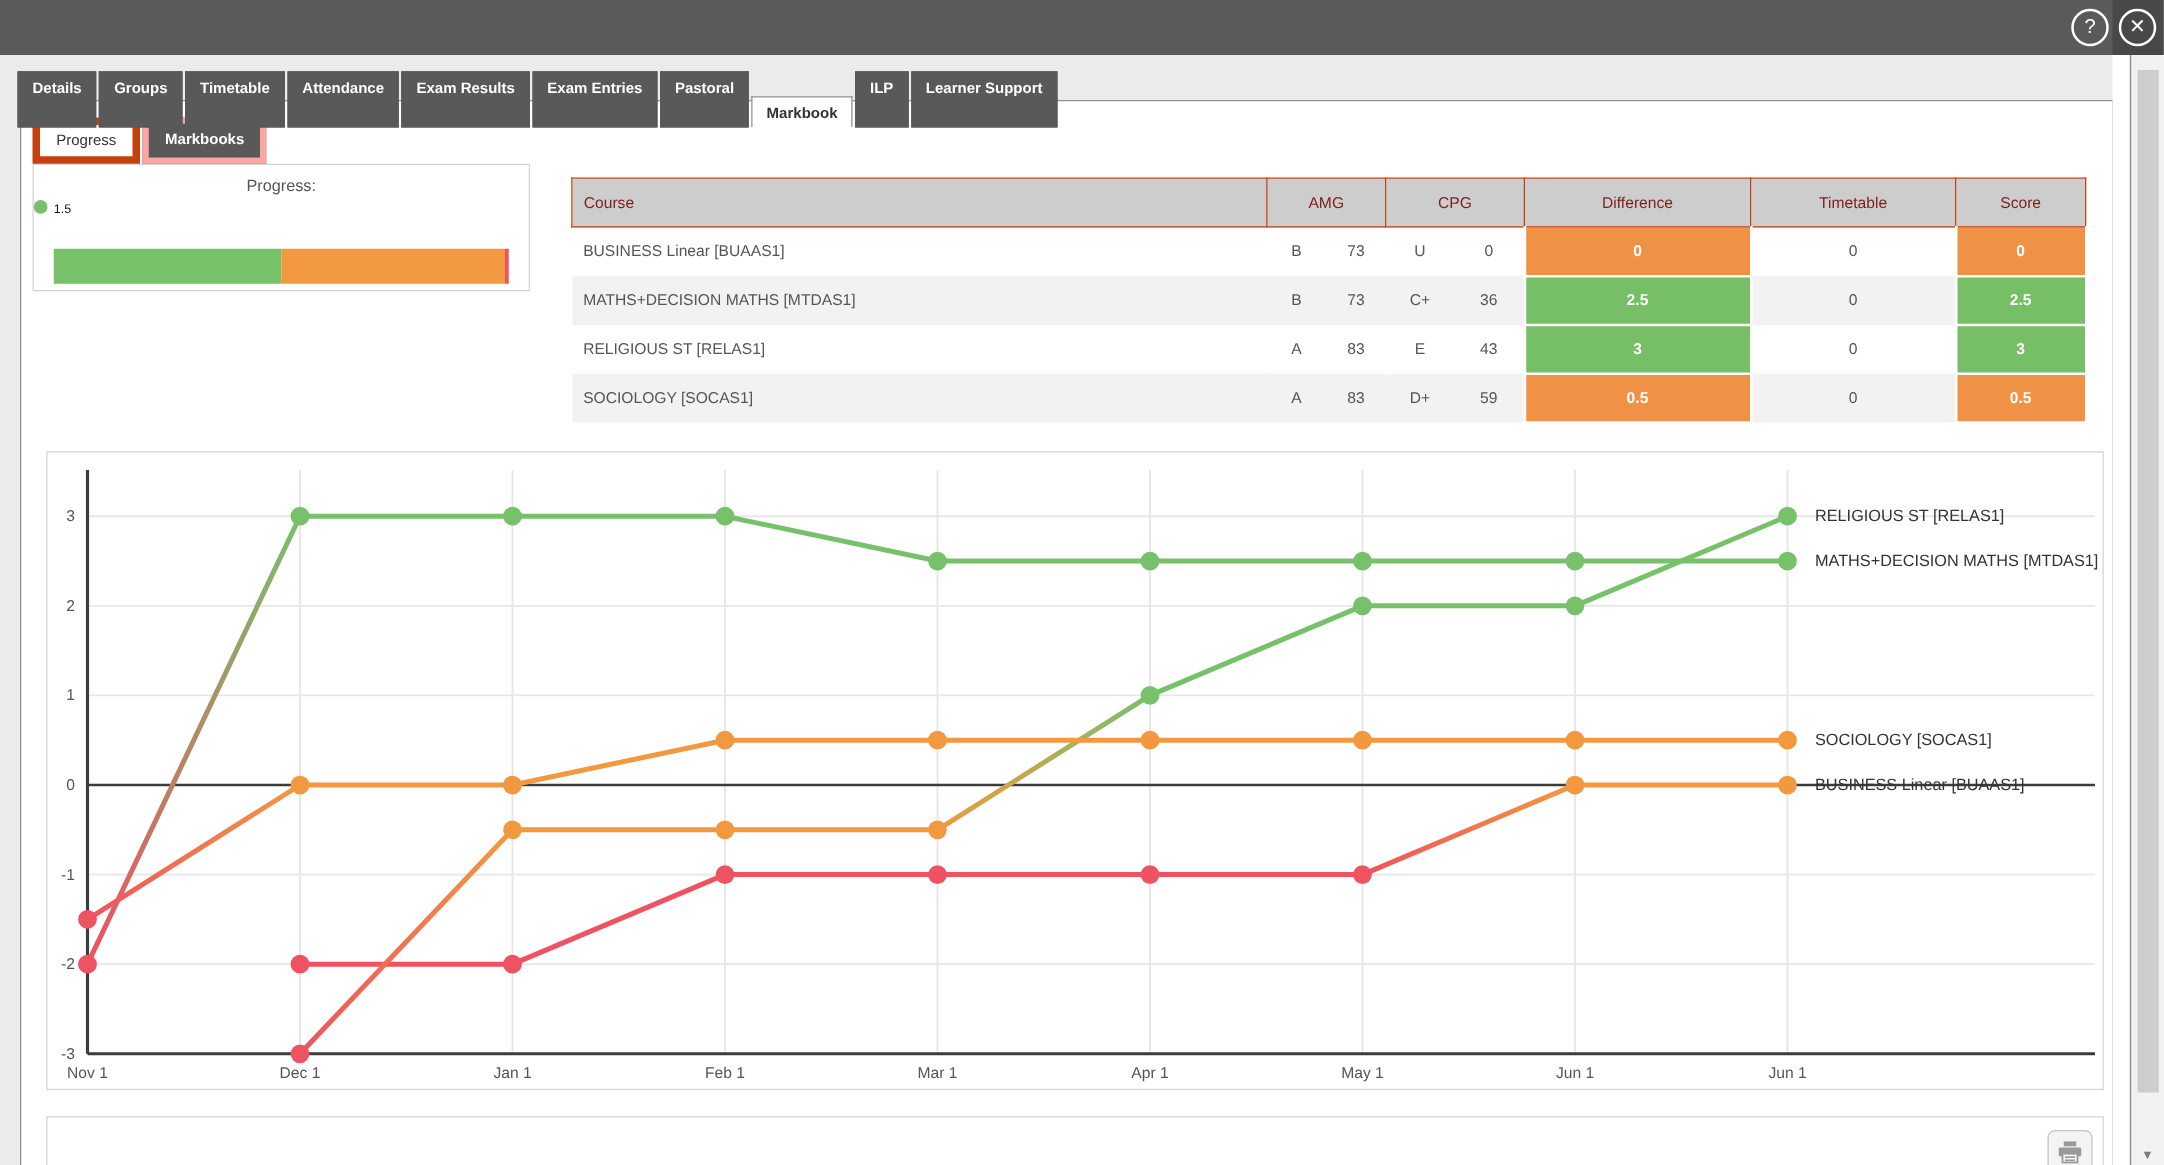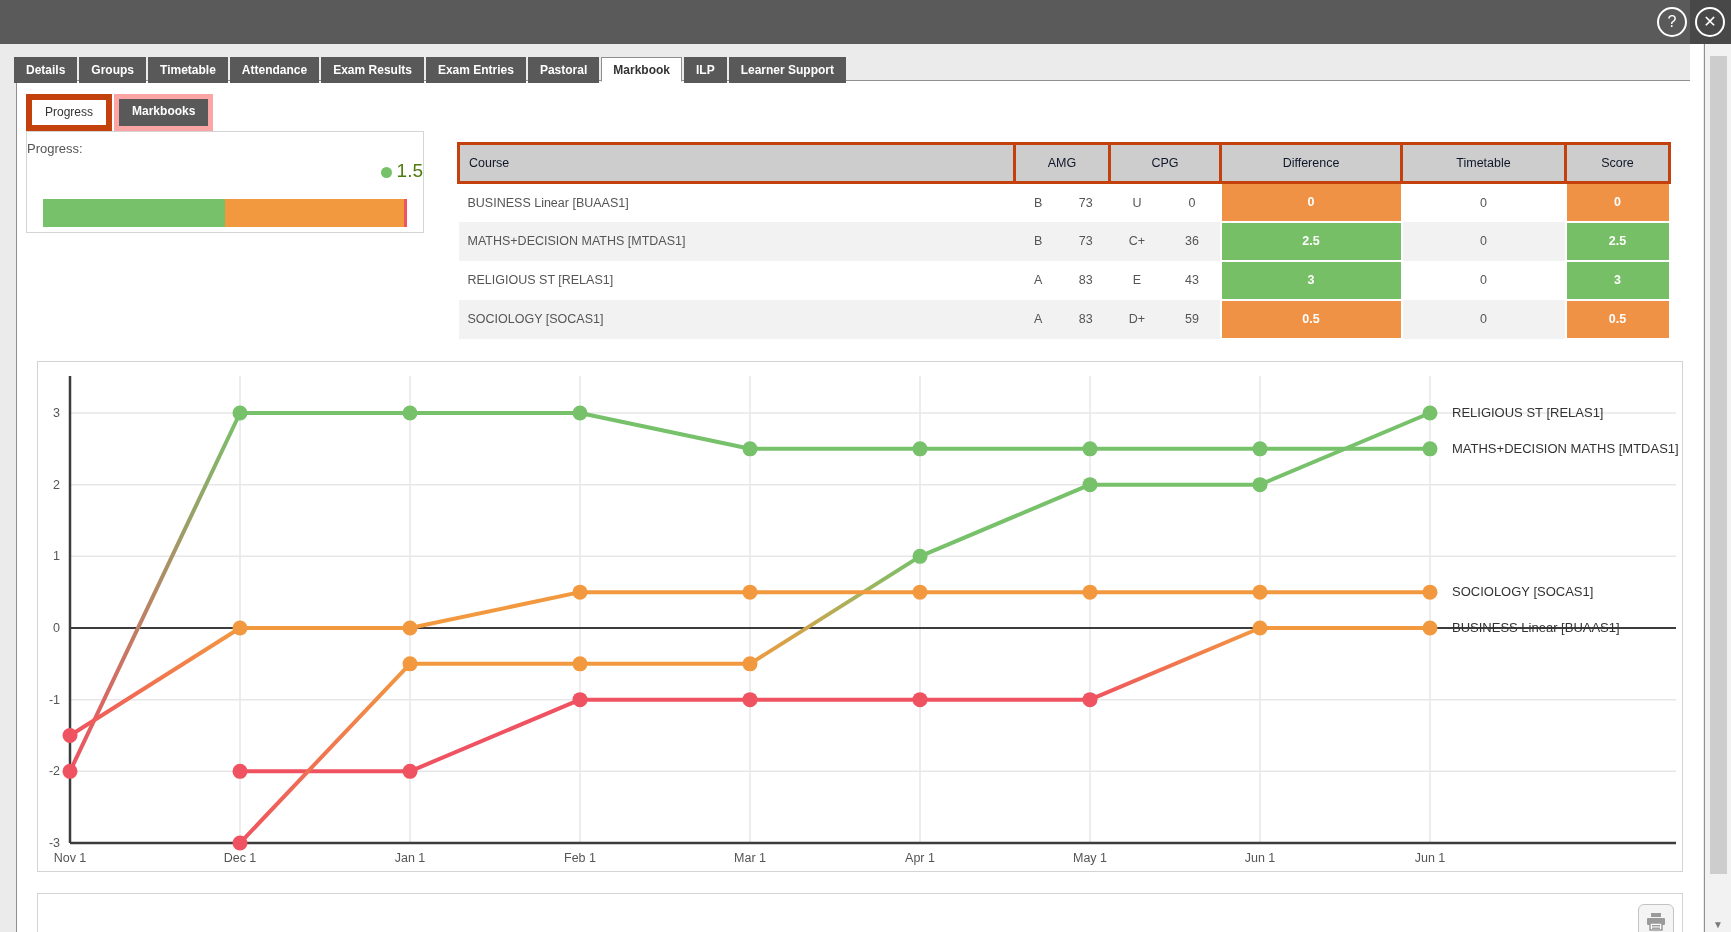--- a/index.html
+++ b/index.html
@@ -18,43 +18,43 @@
   
   .v-scrollbar { position:absolute; right:0; top:44px; width:27px; height:888px; background:#f2f2f2; border-left:1px solid #8f8f8f; }
   .v-scroll-thumb { position:absolute; left:5px; top:12px; width:17px; height:818px; background:#cdcdcd; }
   .v-scroll-down { position:absolute; left:0; bottom:2px; width:100%; text-align:center; color:#7a7a7a; font-size:10px; }
   .white-strip { position:absolute; right:28px; top:44px; width:13px; height:888px; background:#ffffff; }
 
   
   .main-tabs { position:absolute; left:14px; top:57px; display:flex; z-index:5; }
   .main-tab { background:#595959; color:#ffffff; font-size:12px; font-weight:bold; line-height:24px;
               padding:0 11px; margin-right:2px; cursor:pointer; border:1px solid #595959; }
-  .main-tab.selected { background:#ffffff; color:#333333; border:1px solid #8f8f8f; border-bottom:1px solid #ffffff; height:25px; }
+  .main-tab.selected { background:#ffffff; color:#333333; border:1px solid #8f8f8f; border-bottom:1px solid #ffffff; height:25px;margin-top:20px; }
 
   
   .content { position:absolute; left:16px; top:80px; width:1675px; height:852px; background:#ffffff;
              border:1px solid #8f8f8f; border-bottom:none; }
 
   
   .sub-tabs { position:absolute; left:9px; top:13px; display:flex; z-index:4; }
   .sub-tab { background:#595959; color:#ffffff; font-size:12px; font-weight:bold; line-height:25px;
              padding:0 13px; margin-right:2px; cursor:pointer; border:5px solid #fca5a5; }
   .sub-tab.selected { background:#ffffff; color:#333333; font-weight:normal; border:6px solid #c2410c; }
 
   
   .progress-panel { position:absolute; left:9px; top:50px; width:398px; height:102px; border:1px solid #d4d4d4; background:#fff; }
-  .progress-caption { margin-top:9px; font-size:13px; color:#555555; }
-  .progress-valrow { margin-top:4px; text-align:right; font-size:19px; color:#4d7c0f; }
+  .progress-caption { margin-top:9px; text-align:center; font-size:13px; color:#555555; }
+  .progress-valrow { margin-top:4px; text-align:left; font-size:10px; color:#0f172a; }
   .progress-dot { display:inline-block; width:11px; height:11px; border-radius:50%; vertical-align:-1px; margin-right:5px; }
   .progress-bar { position:absolute; left:16px; right:16px; top:67px; height:28px; display:flex; }
   .progress-bar .seg { height:100%; }
 
   
   .grades-table { position:absolute; left:440px; top:61px; width:1211px; border-collapse:collapse; table-layout:fixed; }
-  .grades-table th { background:#cdcdcd; border:3px solid #c2410c; height:39px; font-size:12.5px; font-weight:normal; color:#0f172a; }
+  .grades-table th { background:#cdcdcd; border:1px solid #c2410c; height:39px; font-size:12.5px; font-weight:normal; color:#7f1d1d; }
   .grades-table th.col-course { text-align:left; padding-left:9px; }
   .grades-table td { height:39px; font-size:12.5px; color:#555555; }
   .grades-table tr.alt td { background:#f2f2f2; }
   .td-course { padding-left:9px; }
   .grade-pair { display:flex; }
   .grade-pair span { flex:1; text-align:center; }
   .td-center { text-align:center; }
   .td-colored { text-align:center; color:#ffffff !important; font-weight:bold;
                 border-left:2px solid #ffffff; border-right:2px solid #ffffff; border-bottom:2px solid #ffffff; }
 

